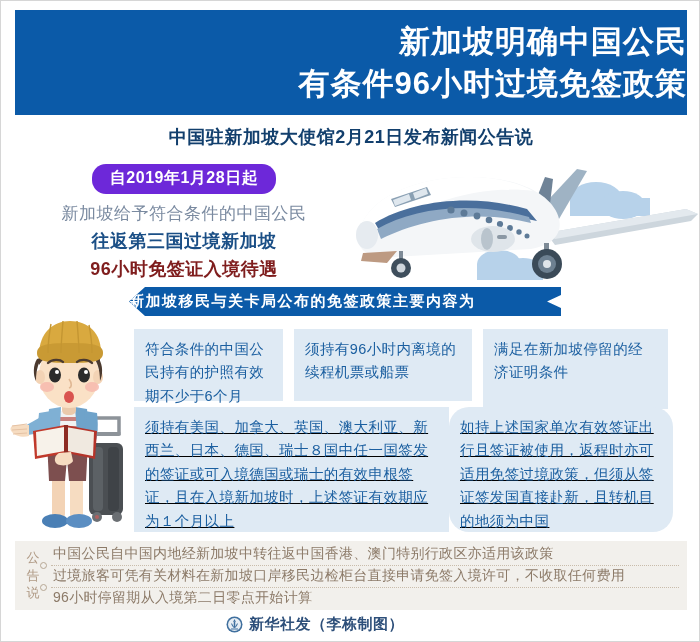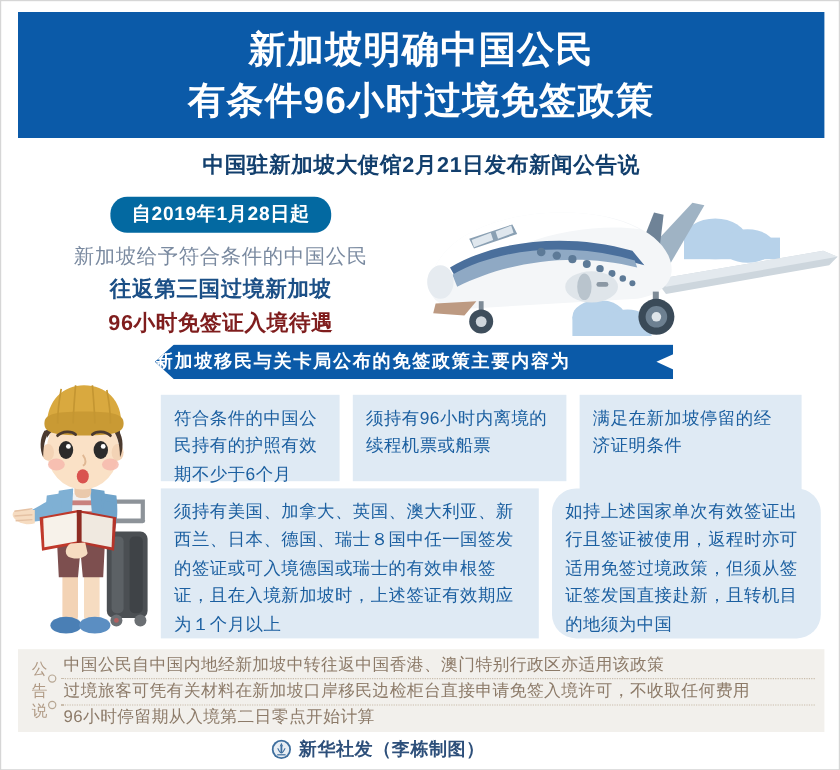--- a/index.html
+++ b/index.html
@@ -23,21 +23,21 @@
   
   .header-bar {
     position: absolute;
     left: 14px;
     top: 9px;
     width: 672px;
     height: 105px;
     background: #0b5aa8;
     display: flex;
     flex-direction: column;
-    align-items: center;
+    align-items: flex-end;
     justify-content: center;
   }
   .header-line {
     color: #ffffff;
     font-size: 31px;
     font-weight: bold;
     letter-spacing: 1px;
     line-height: 1.33;
     text-align: center;
     white-space: nowrap;
@@ -57,21 +57,21 @@
   
   .intro-block {
     position: absolute;
     left: 18px;
     top: 163px;
     width: 330px;
     text-align: center;
   }
   .date-pill {
     display: inline-block;
-    background: #0369a1;
+    background: #6d28d9;
     color: #ffffff;
     font-size: 16px;
     font-weight: bold;
     padding: 4px 18px 5px 18px;
     border-radius: 14px;
     letter-spacing: 0.5px;
   }
   .intro-l1 {
     margin-top: 8px;
     color: #7a8aa0;
@@ -130,21 +130,21 @@
     width: 556px;
     display: flex;
     gap: 11px;
   }
   .cards-bottom {
     position: absolute;
     left: 133px;
     top: 406px;
     width: 556px;
     display: flex;
-    gap: 11px;
+    text-decoration: underline;
   }
   .card {
     background: #dfeaf4;
     color: #1b5fa0;
     font-size: 14.5px;
     line-height: 1.62;
     padding: 9px 11px 10px 11px;
     box-sizing: border-box;
     letter-spacing: 0.4px;
   }

